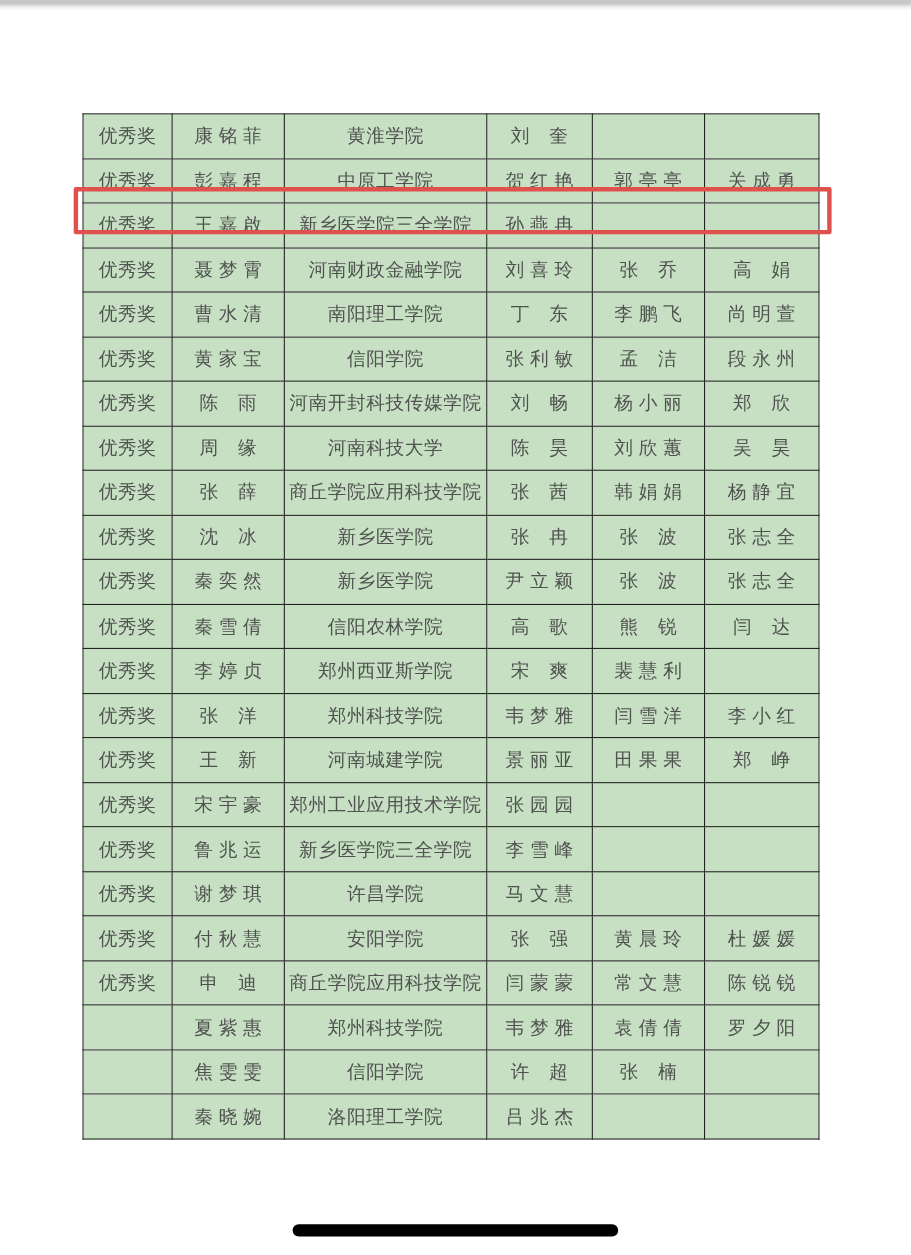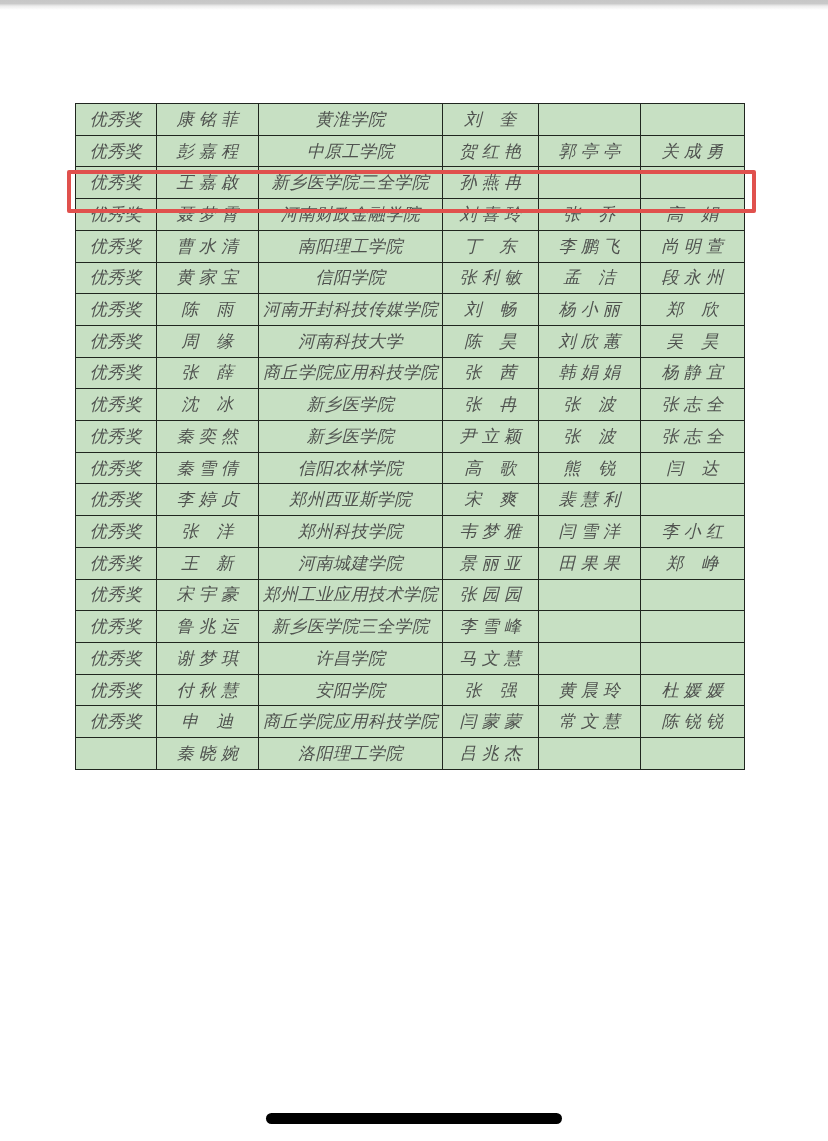--- a/index.html
+++ b/index.html
@@ -6,22 +6,22 @@
   body{
     width:828px;height:1141px;position:relative;overflow:hidden;
     background:#ffffff;
     font-family:"Liberation Serif","DejaVu Serif",serif;
   }
   .top-edge{
     position:absolute;left:0;top:0;width:828px;height:10px;
     background:linear-gradient(to bottom,#c6c6c6 0,#c9c9c9 35%,#ececec 60%,#ffffff 100%);
   }
   table.awards{
-    position:absolute;left:75px;top:103px;width:669px;height:667px;
-    border-collapse:collapse;table-layout:fixed;font-style:italic;
+    position:absolute;left:75px;top:103px;width:669px;height:933px;
+    border-collapse:collapse;table-layout:fixed;
   }
   table.awards td{
     border:1.5px solid var(--grid,#20261f);
     background:var(--cell-green,#c7e0c3);
     text-align:center;vertical-align:middle;
     font-size:17px;color:var(--text,#4f524f);
     padding:0;overflow:hidden;white-space:nowrap;
     letter-spacing:0.5px;
   }
   .highlight-box{
@@ -204,20 +204,36 @@
       <tr>
         <td>优秀奖</td>
         <td>申　迪</td>
         <td>商丘学院应用科技学院</td>
         <td>闫 蒙 蒙</td>
         <td>常 文 慧</td>
         <td>陈 锐 锐</td>
       </tr>
       <tr>
         <td></td>
+        <td>夏 紫 惠</td>
+        <td>郑州科技学院</td>
+        <td>韦 梦 雅</td>
+        <td>袁 倩 倩</td>
+        <td>罗 夕 阳</td>
+      </tr>
+      <tr>
+        <td></td>
+        <td>焦 雯 雯</td>
+        <td>信阳学院</td>
+        <td>许　超</td>
+        <td>张　楠</td>
+        <td></td>
+      </tr>
+      <tr>
+        <td></td>
         <td>秦 晓 婉</td>
         <td>洛阳理工学院</td>
         <td>吕 兆 杰</td>
         <td></td>
         <td></td>
       </tr>
     </tbody>
 </table>
 
 <div class="highlight-box" id="highlight-box" style="left: 66.5px; top: 169.969px; width: 689px; height: 42.7344px;"></div>

